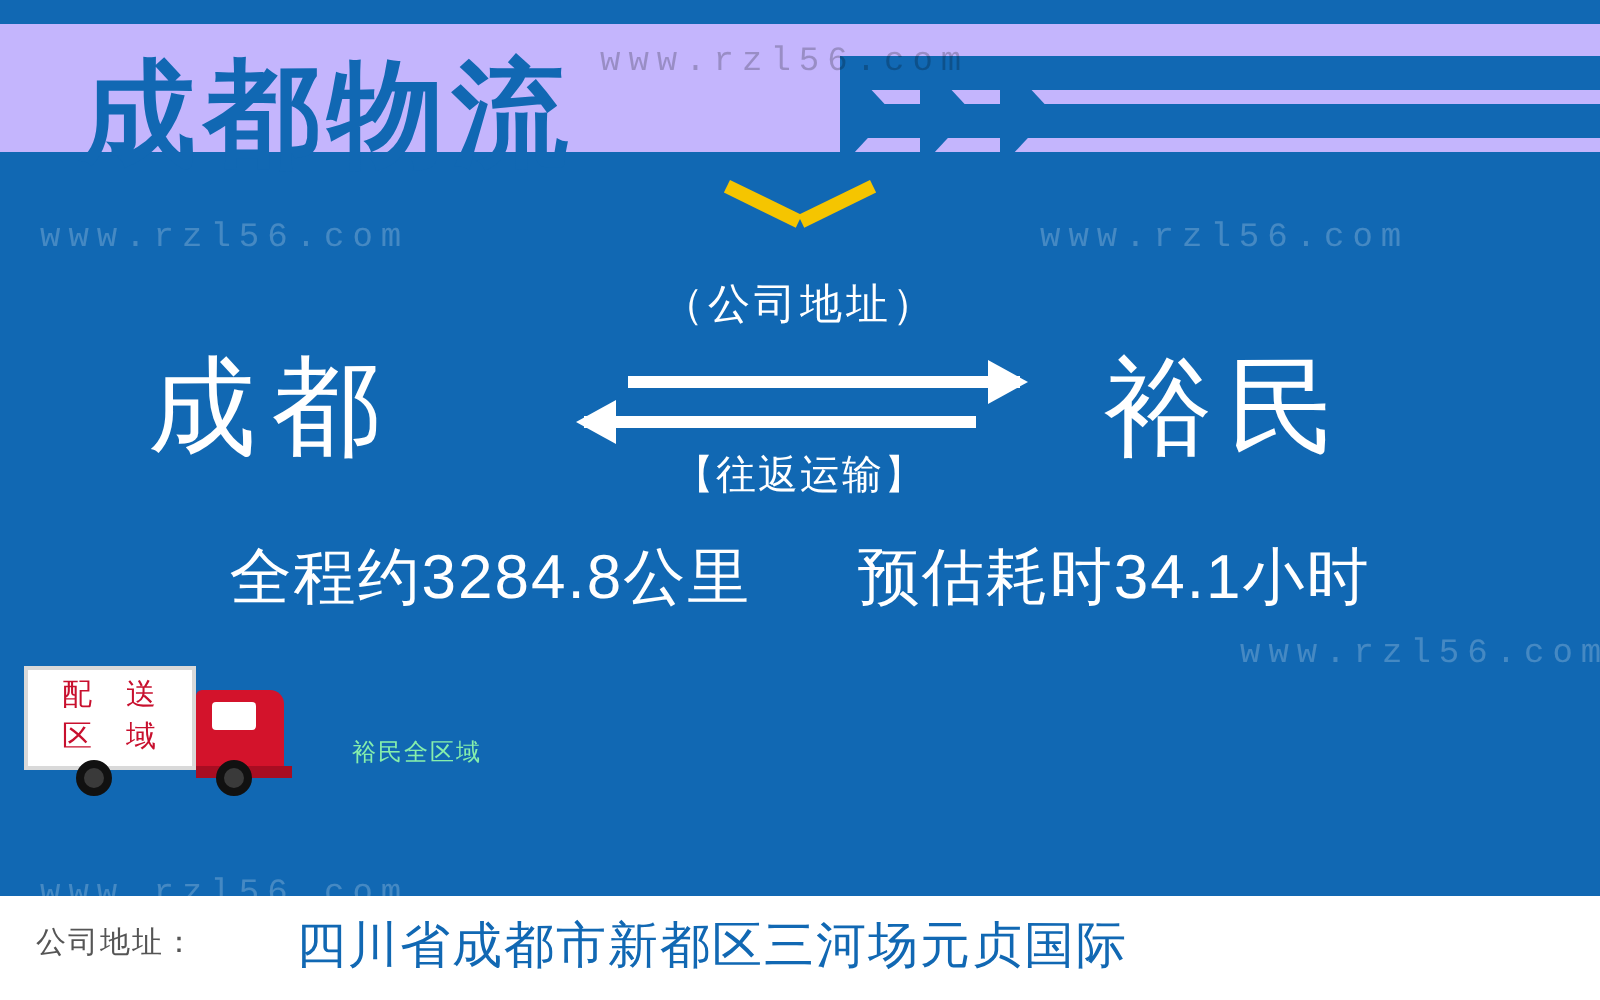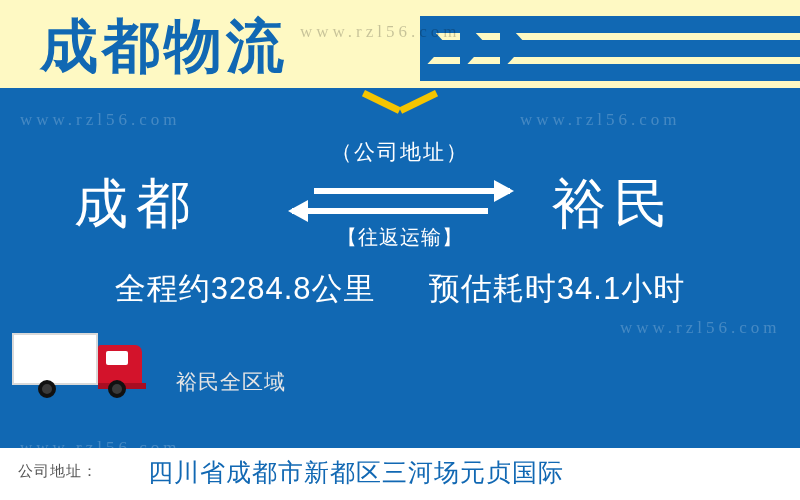--- a/index.html
+++ b/index.html
@@ -16,23 +16,23 @@
   .banner {
     position: relative;
     width: 800px;
     height: 500px;
     background: #1168b3;
     overflow: hidden;
   }
   
   .top-band {
     position: absolute;
-    left: 0; top: 0;
-    width: 800px; height: 88px;
-    background: #fef9c3;
+    left: 0; top: 12px;
+    width: 800px; height: 64px;
+    background: #c4b5fd;
   }
   .top-title {
     position: absolute;
     left: 40px; top: 6px;
     font-size: 58px;
     font-weight: bold;
     color: #1168b3;
     letter-spacing: 4px;
     line-height: 80px;
     white-space: nowrap;
@@ -79,21 +79,21 @@
     transform: rotate(-26deg);
     transform-origin: right top;
   }
   
   .wm {
     position: absolute;
     color: rgba(255,255,255,0.22);
     font-size: 17px;
     letter-spacing: 4px;
     white-space: nowrap;
-    font-family: Liberation Serif, serif;
+    font-family: Liberation Mono, monospace;
   }
   .wm-dark {
     color: rgba(0,0,0,0.22);
   }
   
   .city {
     position: absolute;
     top: 168px;
     font-size: 54px;
     color: #ffffff;
@@ -211,22 +211,22 @@
   .truck .wheel.w2 { left: 96px; }
   .truck .bumper {
     position: absolute;
     left: 86px; top: 50px;
     width: 48px; height: 6px;
     background: #a80d22;
   }
   .coverage {
     position: absolute;
     left: 176px; top: 368px;
-    font-size: 21px;
-    color: #e5e5e5;
+    font-size: 12px;
+    color: #86efac;
     letter-spacing: 1px;
   }
   
   .bottom-bar {
     position: absolute;
     left: 0; bottom: 0;
     width: 800px; height: 52px;
     background: #ffffff;
     margin-top: 28px;
   }
@@ -287,20 +287,24 @@
   <div class="roundtrip-label">【往返运输】</div>
 
   <div class="metrics">
     <span>全程约3284.8公里</span>
     <span class="gap"></span>
     <span>预估耗时34.1小时</span>
   </div>
 
   <div class="truck">
     <div class="box"></div>
+    <div class="box-text">
+      <div>配　送</div>
+      <div>区　域</div>
+    </div>
     <div class="cab"></div>
     <div class="window"></div>
     <div class="bumper"></div>
     <div class="wheel w1"></div>
     <div class="wheel w2"></div>
   </div>
   <div class="coverage">裕民全区域</div>
 
   <div class="bottom-bar">
     <div class="addr-label">公司地址：</div>

